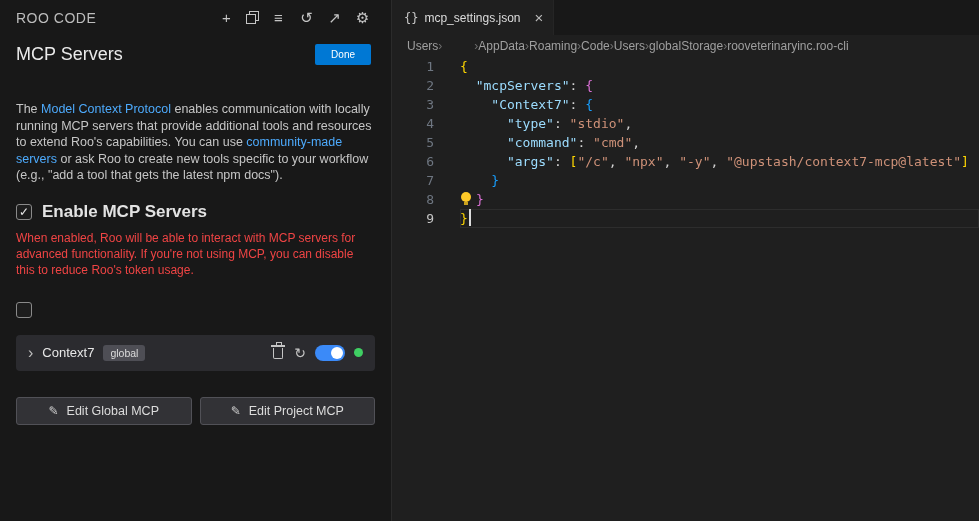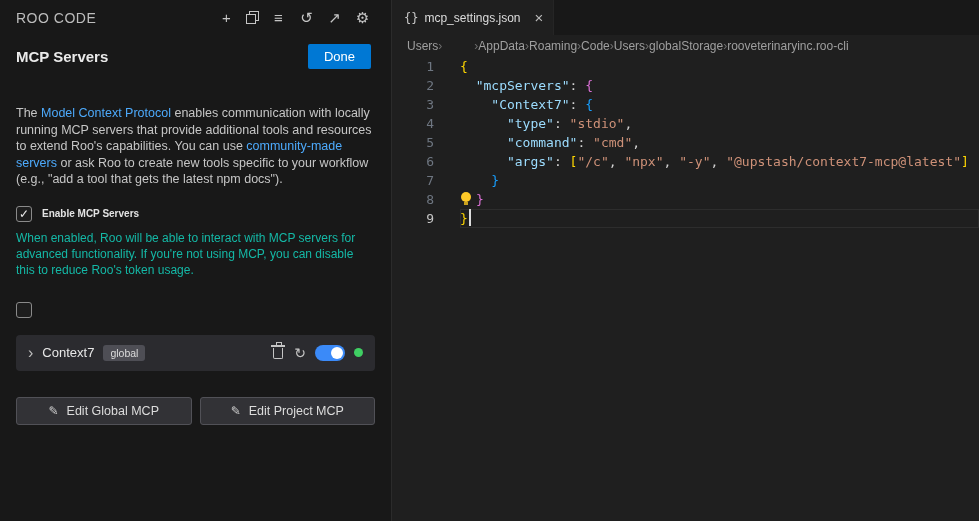--- a/index.html
+++ b/index.html
@@ -10,30 +10,30 @@
   .sidebar { width:392px; flex-shrink:0; height:521px; background:#181818; border-right:1px solid #2b2b2b; display:flex; flex-direction:column; }
   .sb-header { display:flex; justify-content:space-between; align-items:center; padding:9px 20px 0 16px; }
   .sb-title { font-size:14px; letter-spacing:.5px; color:#bdbdbd; }
   .sb-icons { display:flex; gap:11px; align-items:center; }
   .sb-icon { color:#c5c5c5; font-size:15px; width:17px; text-align:center; cursor:pointer; line-height:17px; }
   .copy-icon { position:relative; width:13px; height:13px; display:inline-block; }
   .copy-icon::before { content:""; position:absolute; top:0; right:0; width:8px; height:8px; border:1px solid #c5c5c5; }
   .copy-icon::after { content:""; position:absolute; bottom:0; left:0; width:8px; height:8px; border:1px solid #c5c5c5; background:#181818; }
 
   .page-row { display:flex; justify-content:space-between; align-items:center; padding:18px 20px 0 16px; }
-  .page-title { font-size:15px; font-weight:700; color:#eaeaea; }
-  .done-btn { background:#0078d4; color:#fff; border:none; font-size:13px; font-family:inherit; padding:5px 16px; border-radius:2px; cursor:pointer; }
+  .page-title { font-size:18px; font-weight:400; color:#eaeaea; }
+  .done-btn { background:#0078d4; color:#fff; border:none; font-size:10px; font-family:inherit; padding:5px 16px; border-radius:2px; cursor:pointer; }
 
   .intro { margin:36px 18px 0 16px; font-size:12.5px; line-height:16.5px; color:#c6c6c6; }
   .link { color:#4daafc; text-decoration:none; cursor:pointer; }
 
   .check-row { display:flex; align-items:center; gap:10px; margin:18px 16px 0; cursor:pointer; }
   .checkbox { width:16px; height:16px; border:1px solid #8a8a8a; border-radius:3px; background:#1d1d1d; color:#e8e8e8; font-size:12px; display:flex; align-items:center; justify-content:center; flex-shrink:0; }
-  .check-label { font-size:10px; font-weight:600; color:#e3e3e3; }
-  .desc { margin:8px 16px 0; max-width:350px; font-size:12px; line-height:16px; color:#14b8a6; }
+  .check-label { font-size:17px; font-weight:600; color:#e3e3e3; }
+  .desc { margin:8px 16px 0; max-width:350px; font-size:12px; line-height:16px; color:#ef4444; }
 
   .server-row { margin:17px 16px 0; height:36px; background:#2b2b2f; border-radius:4px; display:flex; align-items:center; gap:9px; padding:0 12px; cursor:pointer; }
   .chev { color:#bdbdbd; font-size:16px; line-height:14px; }
   .server-name { font-size:13px; color:#e8e8e8; }
   .badge { background:#4e4e55; color:#dcdcdc; font-size:10.5px; padding:2px 7px; border-radius:3px; }
   .spacer { flex:1; }
   .row-icon { color:#c5c5c5; font-size:14px; cursor:pointer; }
   .trash-icon { position:relative; width:10px; height:11px; display:inline-block; margin:2px 2px 0 0; border:1px solid #c5c5c5; border-top:none; border-radius:0 0 2px 2px; cursor:pointer; }
   .trash-icon::before { content:""; position:absolute; top:-3px; left:-3px; width:14px; height:1.5px; background:#c5c5c5; }
   .trash-icon::after { content:""; position:absolute; top:-6px; left:2px; width:4px; height:2px; border:1px solid #c5c5c5; border-bottom:none; }

